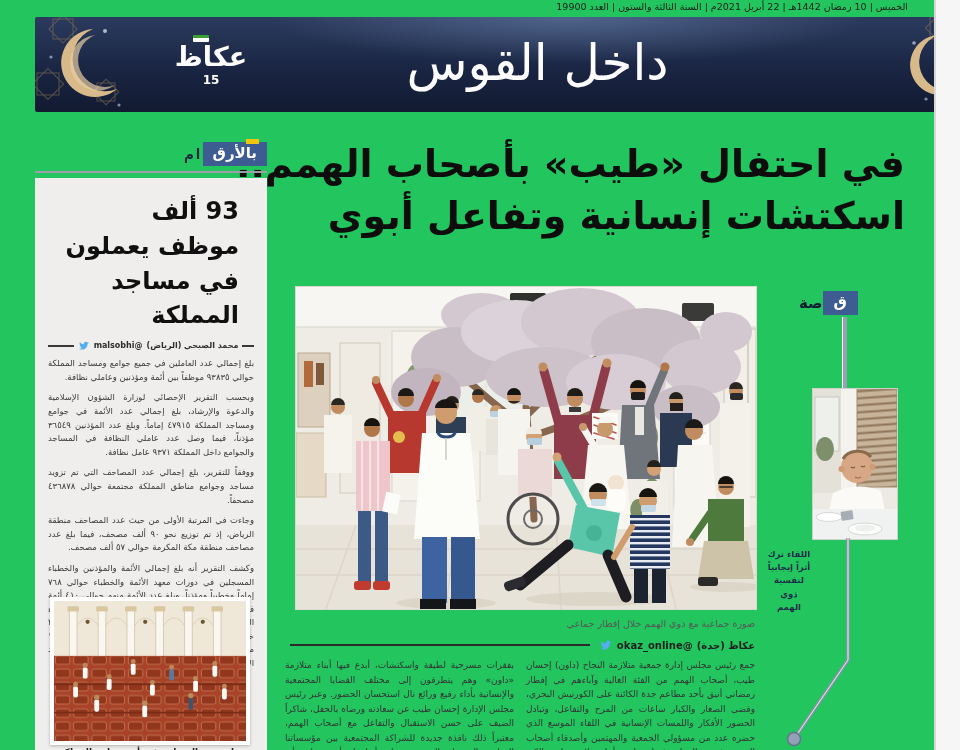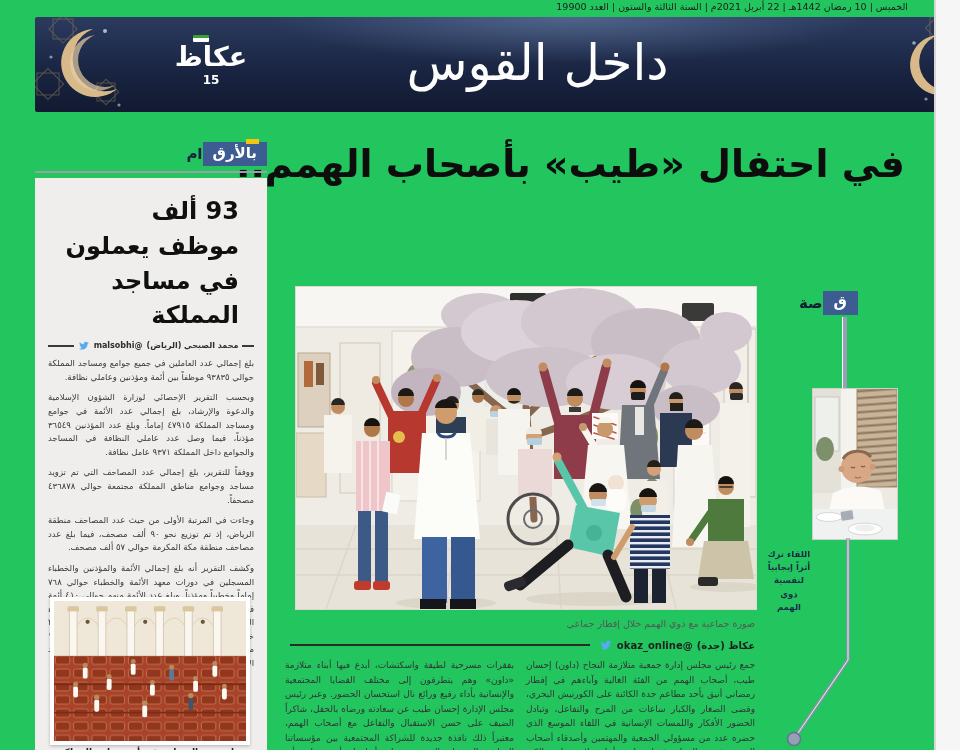--- a/index.html
+++ b/index.html
@@ -24,21 +24,21 @@
   .deco-left{left:0;}  .deco-right{right:0;}
   
   .headline{position:absolute;top:138px;right:55px;width:625px;margin:0;text-align:right;direction:rtl;
             font-size:38px;font-weight:800;line-height:1.38;color:#0d0d0d;letter-spacing:-.5px;}
   .headline span{white-space:nowrap;}
   
   .sb-label-row{position:absolute;top:142px;right:693px;direction:rtl;display:flex;align-items:center;}
   .sb-label-box{position:relative;background:#3c5c92;color:#fff;font-weight:800;font-size:15px;
             padding:4px 10px 5px;line-height:1;}
   .sb-label-yellow{position:absolute;top:-3px;right:8px;width:13px;height:5px;background:#f1c40f;}
-  .sb-label-rest{color:#16233f;font-weight:800;font-size:15px;padding-left:4px;}
+  .sb-label-rest{color:#16233f;font-weight:800;font-size:15px;padding-left:4px;font-family:Liberation Mono, monospace;}
   .sb-underline{position:absolute;top:171px;left:35px;width:232px;height:2px;background:#9aa0a6;}
   .sb-panel{position:absolute;top:178px;left:35px;width:232px;height:572px;background:#efeeec;overflow:hidden;}
   .sb-head{margin:16px 28px 4px;text-align:right;direction:rtl;font-size:24px;font-weight:800;
             line-height:1.45;color:#101010;}
   .sb-byline{display:flex;direction:rtl;align-items:center;justify-content:center;gap:4px;
             font-size:8px;font-weight:700;color:#2e2e2e;margin:7px 10px 4px;}
   .dash{height:2px;background:#3a3a3a;display:inline-block;}
   .dash-s{width:12px;} .dash-l{width:26px;}
   .sb-body{margin:6px 13px;direction:rtl;text-align:justify;font-size:8.5px;line-height:1.6;color:#3a3a3a;}
   .sb-body p{margin:0 0 7px;}
@@ -112,20 +112,21 @@
     <div class="logo-block">
       <div class="flag-mark"></div>
       <div class="logo-text">عكاظ</div>
       <div class="page-num">15</div>
     </div>
     <div class="masthead-title">داخل القوس</div>
   </div>
 
   <h1 class="headline">
     <span>في احتفال «طيب» بأصحاب الهمم..</span><br>
+    <span>اسكتشات إنسانية وتفاعل أبوي</span>
   </h1>
 
   <div class="sb-label-row">
     <span class="sb-label-box">
       <span class="sb-label-yellow"></span>
       <span>بالأرق</span>
     </span>
     <span class="sb-label-rest">ام</span>
   </div>
   <div class="sb-underline"></div>

